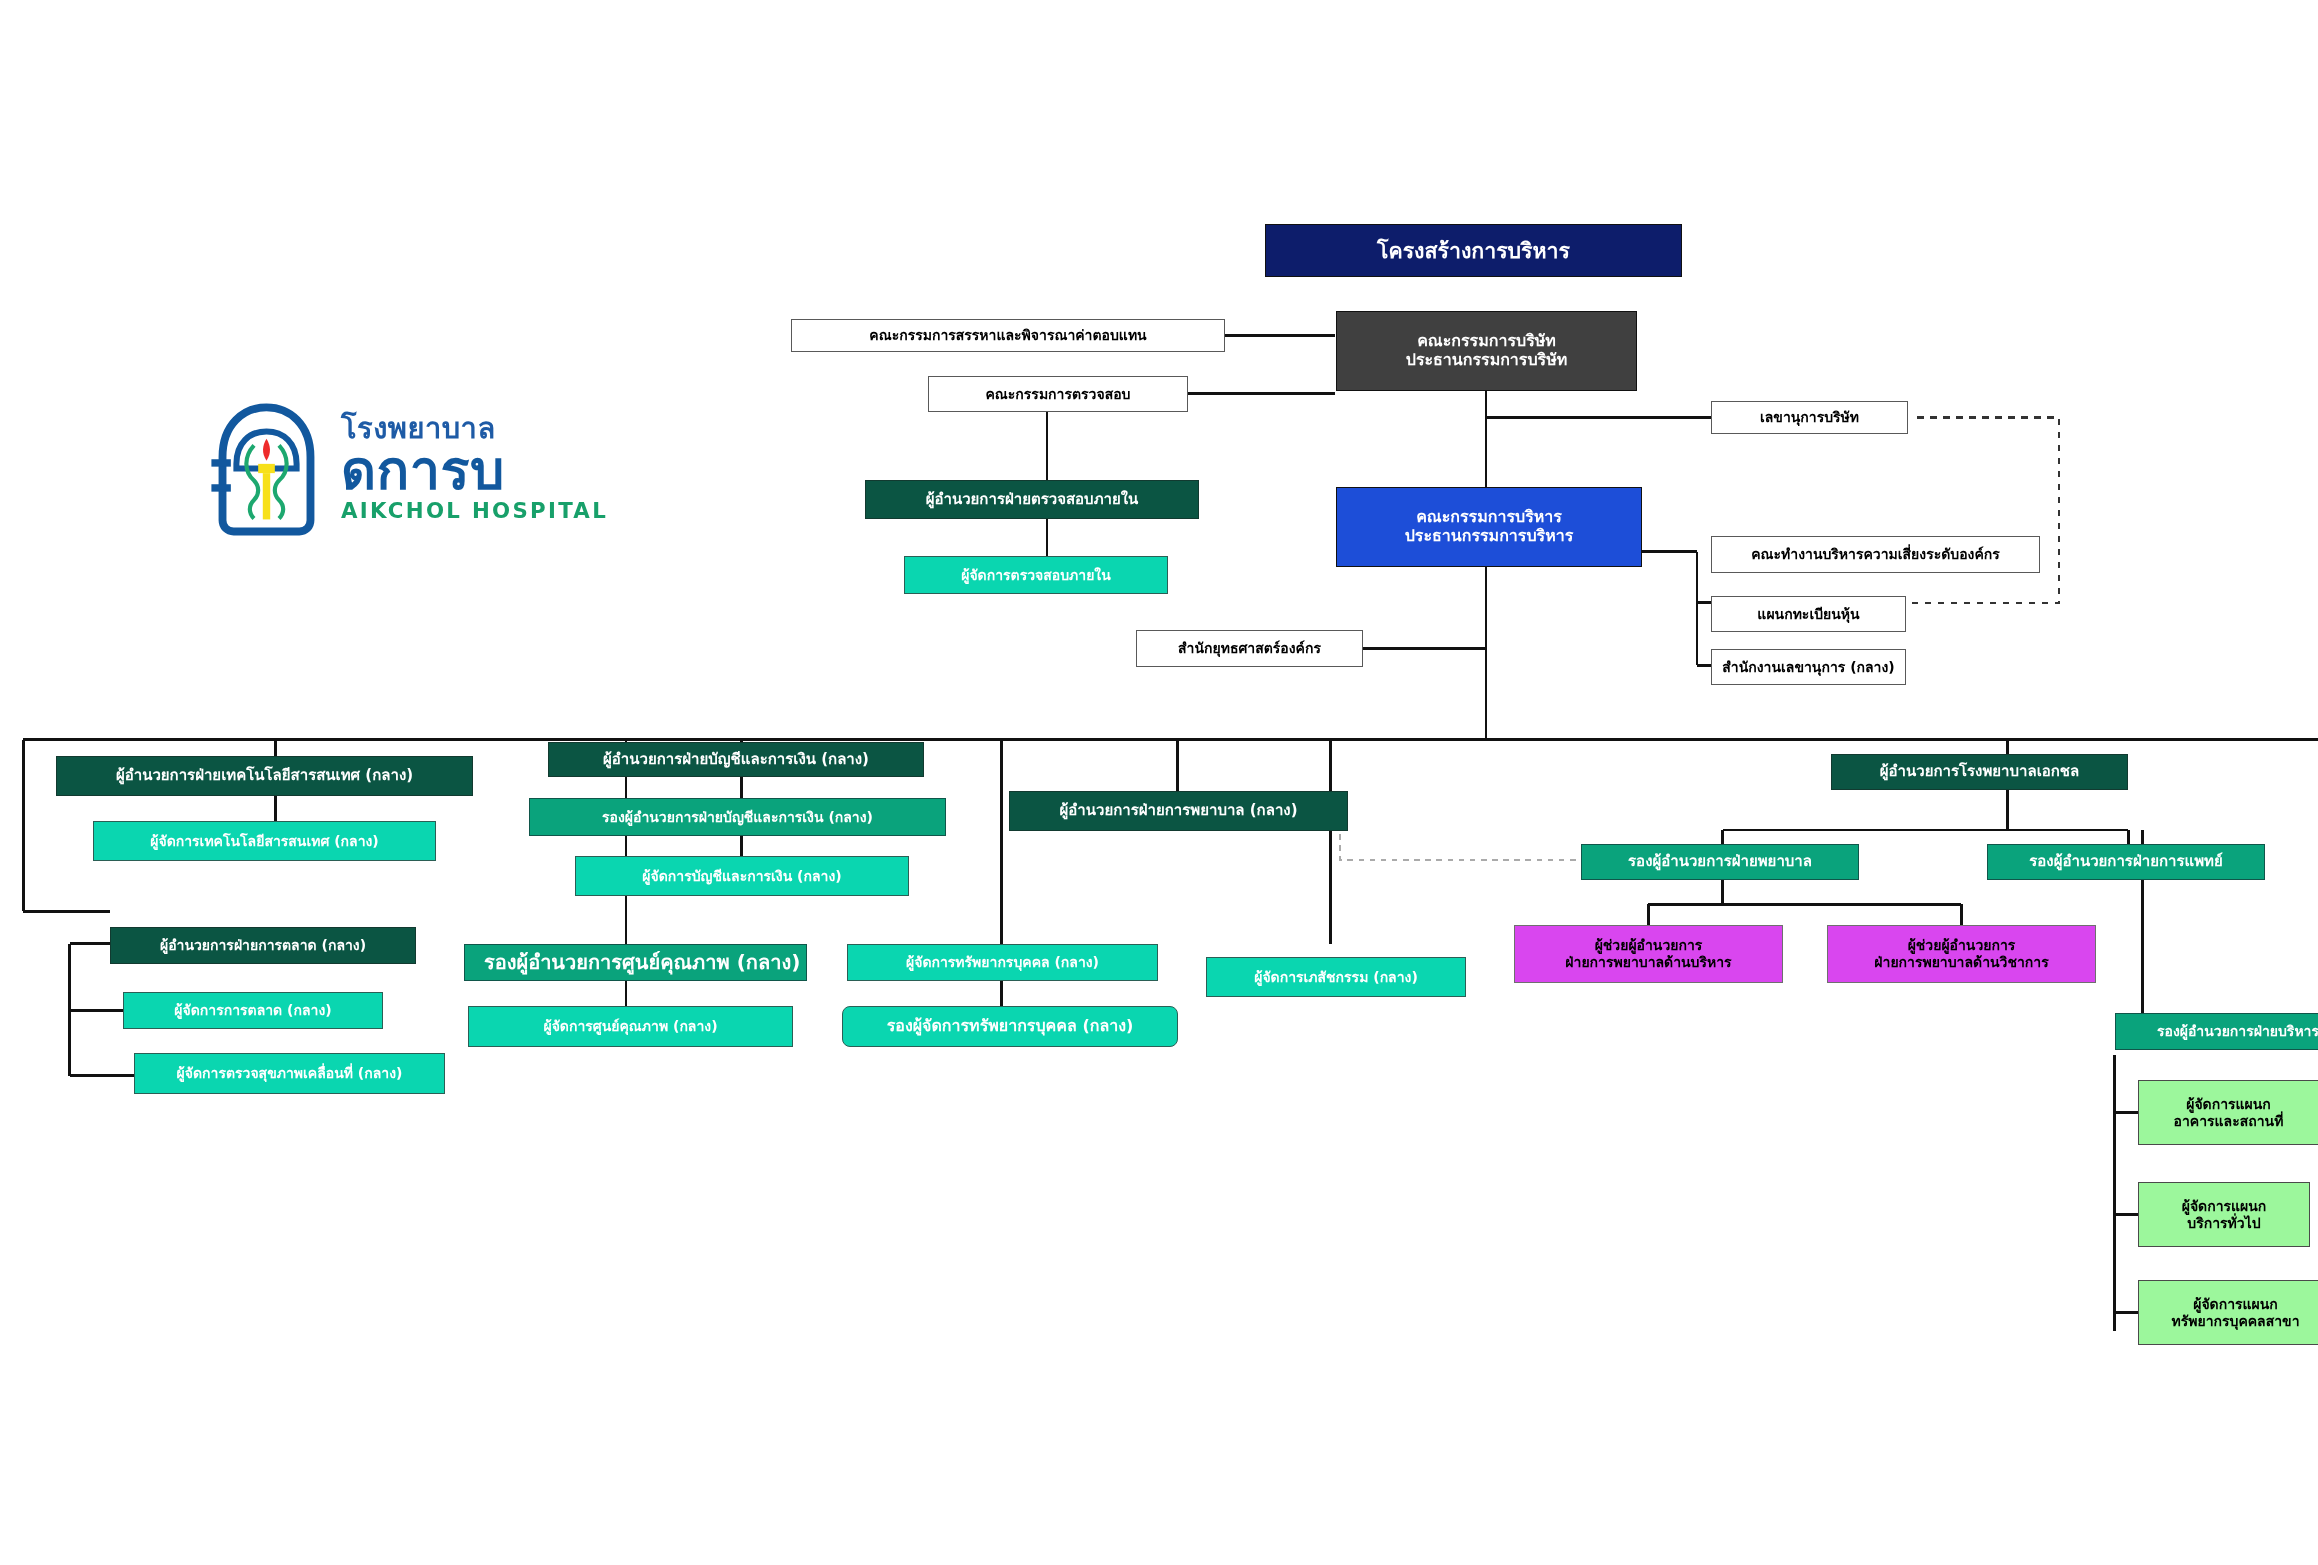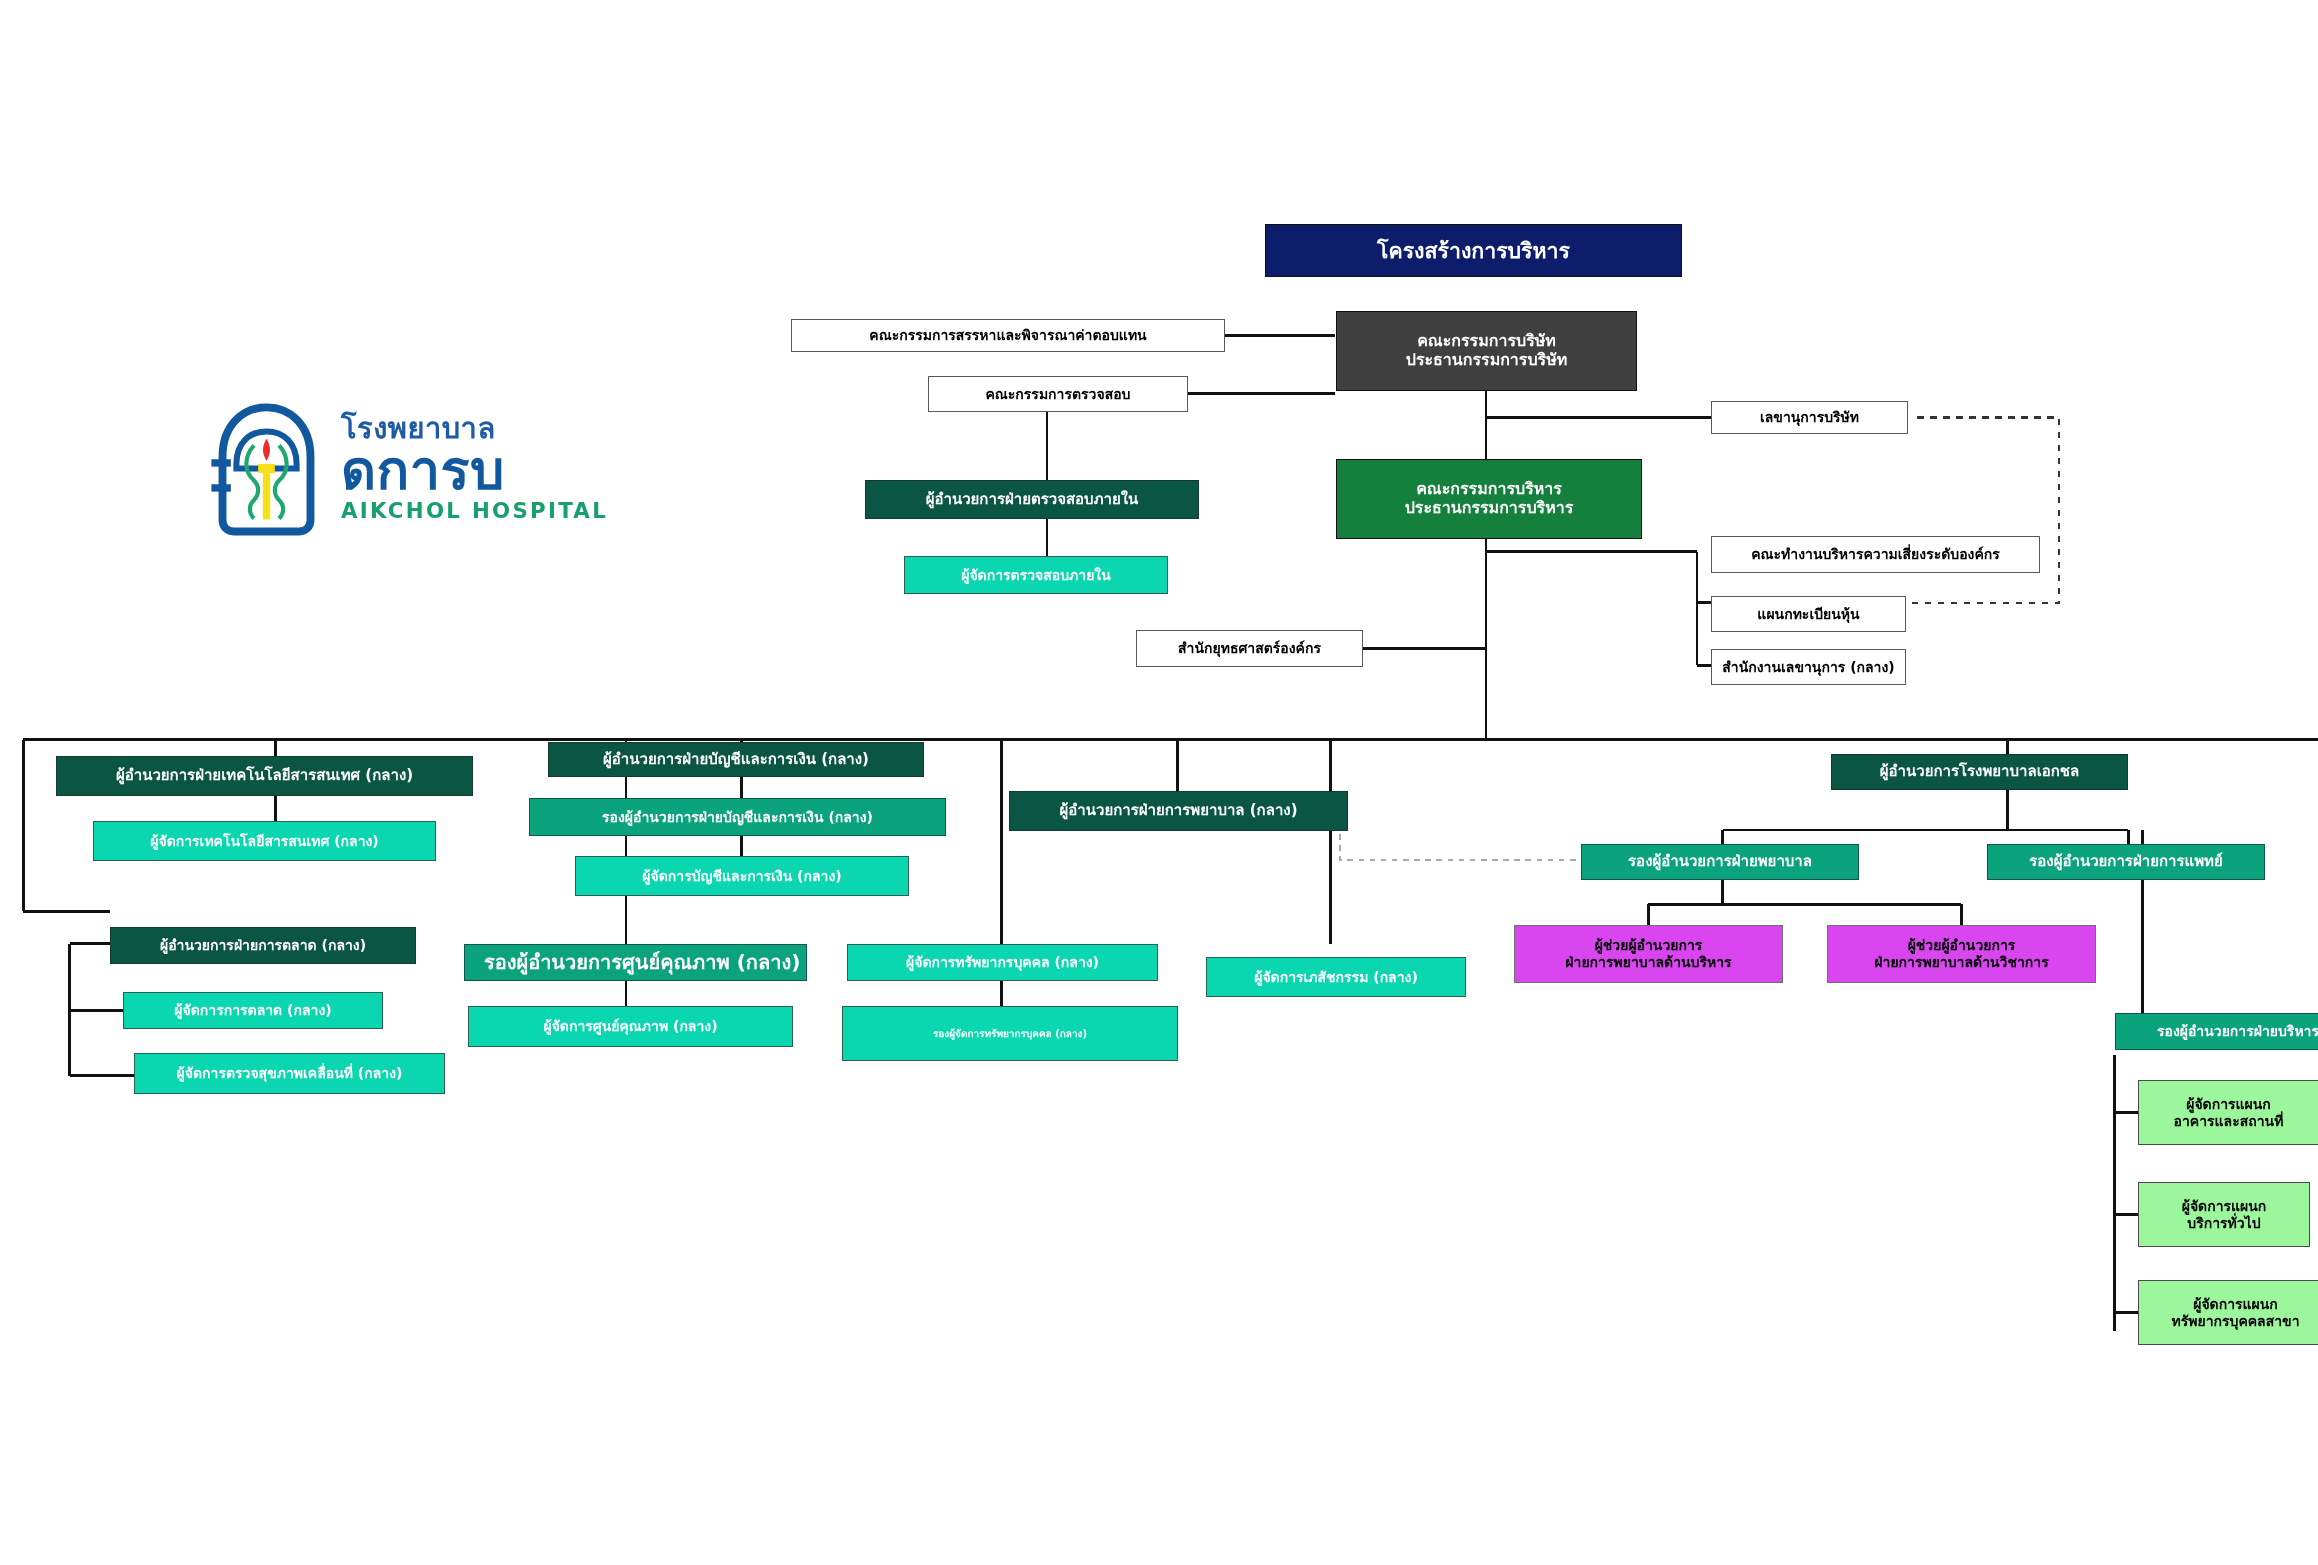--- a/index.html
+++ b/index.html
@@ -20,21 +20,21 @@
     line-height:1.18;
     border:0.9px solid #4a4a4a;
     z-index:5;
     padding:0.9px 2.8px;
   }
   .node span{display:block;width:100%;}
 
   
   .title-box{background:#0d1d6b;border:1.4px solid #111111;color:#ffffff;font-weight:bold;}
   .board-box{background:#404040;border:1.4px solid #111111;color:#ffffff;font-weight:bold;}
-  .exec-box{background:#15803d;border:1.4px solid #111111;color:#ffffff;font-weight:bold;}
+  .exec-box{background:#1d4ed8;border:1.4px solid #111111;color:#ffffff;font-weight:bold;margin-top:28px;}
   .plain-box{background:#ffffff;border:0.9px solid #595959;color:#000000;font-weight:bold;}
   .dgreen{background:#0b5543;border:0.9px solid #123a30;color:#ffffff;font-weight:bold;}
   .mgreen{background:#0aa37c;border:0.9px solid #10564a;color:#ffffff;font-weight:bold;}
   .tgreen{background:#0ad6b0;border:0.9px solid #2b5f55;color:#ffffff;font-weight:bold;}
   .cream{background:#d946ef;border:0.9px solid #6f6f6f;color:#000000;font-weight:bold;}
   .lgreen{background:#9cf79c;border:0.9px solid #4a4a4a;color:#000000;font-weight:bold;}
 
   
   #logo{position:absolute;z-index:6;display:flex;align-items:center;justify-content:space-between;}
   #logo .mark{width:125px;height:139px;flex:0 0 auto;}
@@ -204,21 +204,21 @@
   <div class="node tgreen" style="left:123px;top:992px;width:260px;height:37px;font-size:14px;">ผู้จัดการการตลาด (กลาง)</div>
 
   <div class="node tgreen" style="left:134px;top:1053px;width:311px;height:41px;font-size:14px;">ผู้จัดการตรวจสุขภาพเคลื่อนที่ (กลาง)</div>
 
   <div class="node mgreen" style="left:464px;top:944px;width:343px;height:37px;font-size:20px;padding-left:16px;">รองผู้อำนวยการศูนย์คุณภาพ (กลาง)</div>
 
   <div class="node tgreen" style="left:468px;top:1006px;width:325px;height:41px;font-size:14px;">ผู้จัดการศูนย์คุณภาพ (กลาง)</div>
 
   <div class="node tgreen" style="left:847px;top:944px;width:311px;height:37px;font-size:14px;">ผู้จัดการทรัพยากรบุคคล (กลาง)</div>
 
-  <div class="node tgreen" style="left:842px;top:1006px;width:336px;height:55px;font-size:10px;">รองผู้จัดการทรัพยากรบุคคล (กลาง)</div>
+  <div class="node tgreen" style="left:842px;top:1006px;width:336px;height:41px;font-size:16px;border-radius:8px;">รองผู้จัดการทรัพยากรบุคคล (กลาง)</div>
 
   <div class="node tgreen" style="left:1206px;top:957px;width:260px;height:40px;font-size:14px;">ผู้จัดการเภสัชกรรม (กลาง)</div>
 
   <div class="node mgreen" style="left:1581px;top:844px;width:278px;height:36px;font-size:15px;">รองผู้อำนวยการฝ่ายพยาบาล</div>
 
   <div class="node mgreen" style="left:1987px;top:844px;width:278px;height:36px;font-size:15px;">รองผู้อำนวยการฝ่ายการแพทย์</div>
 
   <div class="node cream" style="left:1514px;top:925px;width:269px;height:58px;font-size:14px;flex-direction:column;">
     <span>ผู้ช่วยผู้อำนวยการ</span>
     <span>ฝ่ายการพยาบาลด้านบริหาร</span>

